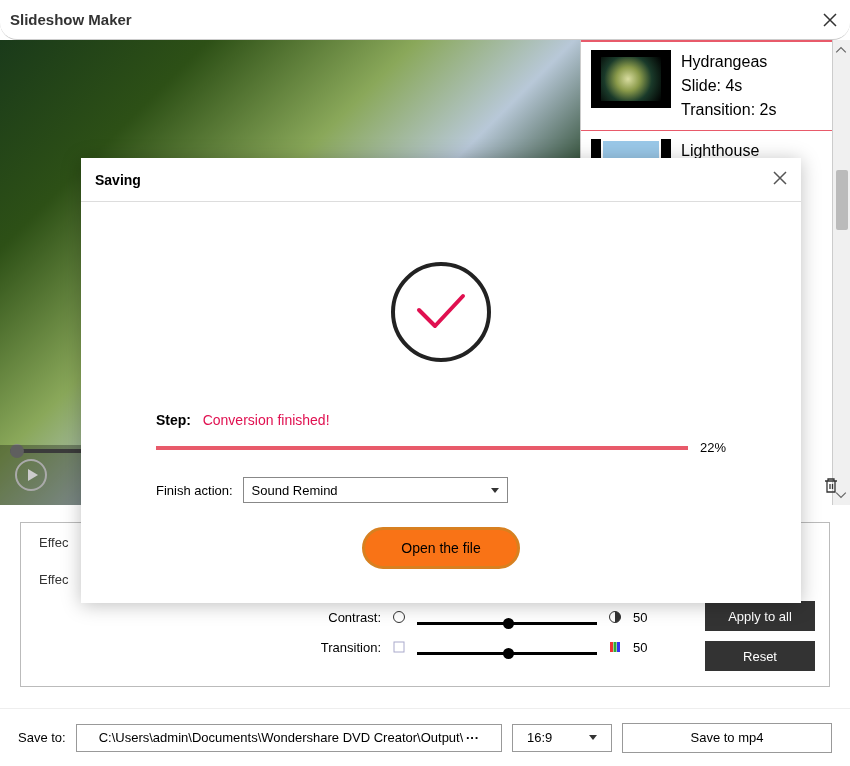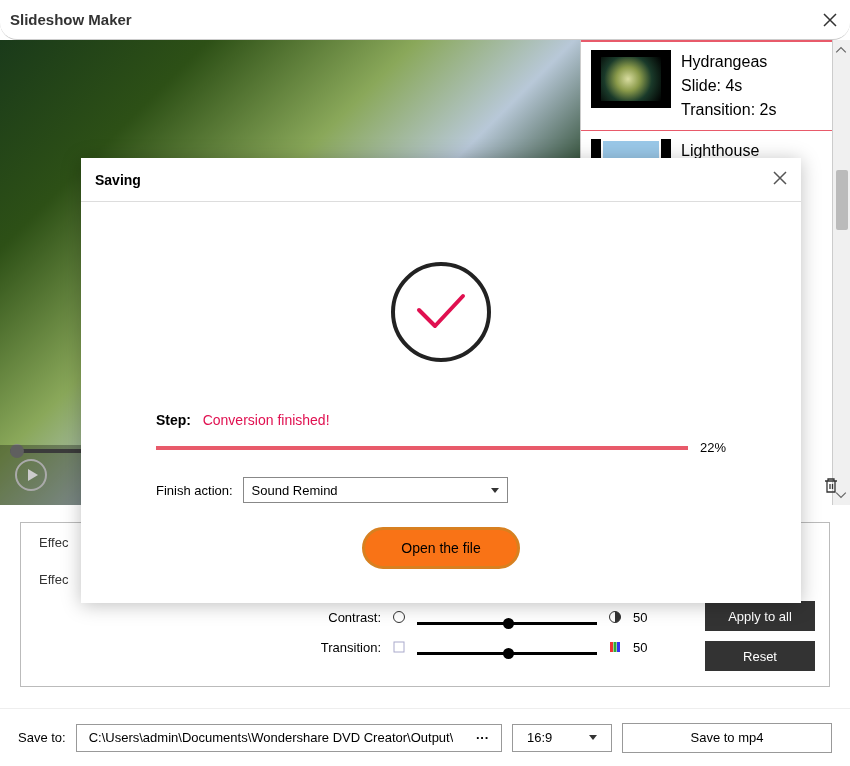--- a/index.html
+++ b/index.html
@@ -45,21 +45,21 @@
   .slider-track { width: 180px; height: 3px; background: #000; position: relative; }
   .slider-thumb { width: 11px; height: 11px; background: #000; border-radius: 50%; position: absolute; top: -4px; }
   .slider-icon-left, .slider-icon-right { width: 16px; height: 16px; display:flex; align-items:center; justify-content:center; }
   .slider-val { font-size: 13px; width: 28px; }
   .side-buttons { position:absolute; right: 14px; top: 78px; display:flex; flex-direction:column; gap:10px; }
   .btn-dark { background:#333; color:#fff; border:none; width:110px; height:30px; font-size:13px; cursor:pointer; }
 
   
   .bottom-bar { position:absolute; left:0; right:0; bottom:0; height:58px; border-top:1px solid #eee; display:flex; align-items:center; padding: 0 18px; gap:10px; }
   .bottom-bar label { font-size:13px; }
-  .path-input { flex:1; max-width: 470px; height:28px; border:1px solid #999; padding:0 12px; font-size:13px; display:flex; align-items:center; justify-content:space-between; }
+  .path-input { flex:1; max-width: 470px; height:28px; border:1px solid #999; padding:0 22px; font-size:13px; display:flex; align-items:center; justify-content:space-between; }
   .aspect-select { width:100px; height:28px; border:1px solid #999; padding:0 14px; font-size:13px; display:flex; align-items:center; justify-content:space-between; }
   .save-btn { margin-left:auto; width:210px; height:30px; border:1px solid #999; background:#fff; font-size:13px; cursor:pointer; }
 
   
   .dialog { position:absolute; left:81px; top:158px; width:720px; height:445px; background:#fff; box-shadow:0 2px 18px rgba(0,0,0,0.25); z-index:100; }
   .dialog-header { height:44px; border-bottom:1px solid #ddd; display:flex; align-items:center; justify-content:space-between; padding:0 14px; }
   .dialog-title { font-weight:bold; font-size:14px; }
   .dialog-close { cursor:pointer; }
   .dialog-body { padding: 20px 75px 0; text-align:center; }
   .check-circle { width:100px; height:100px; border:4px solid #222; border-radius:50%; margin: 40px auto 50px; display:flex; align-items:center; justify-content:center; }

